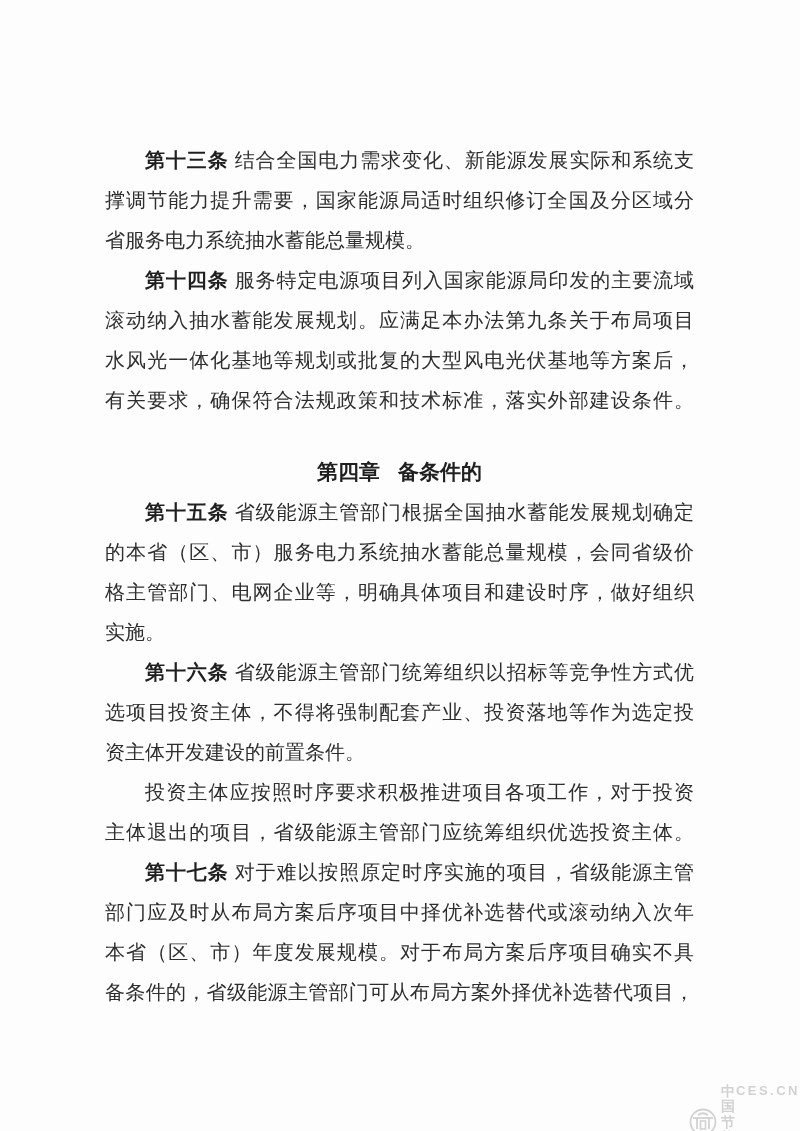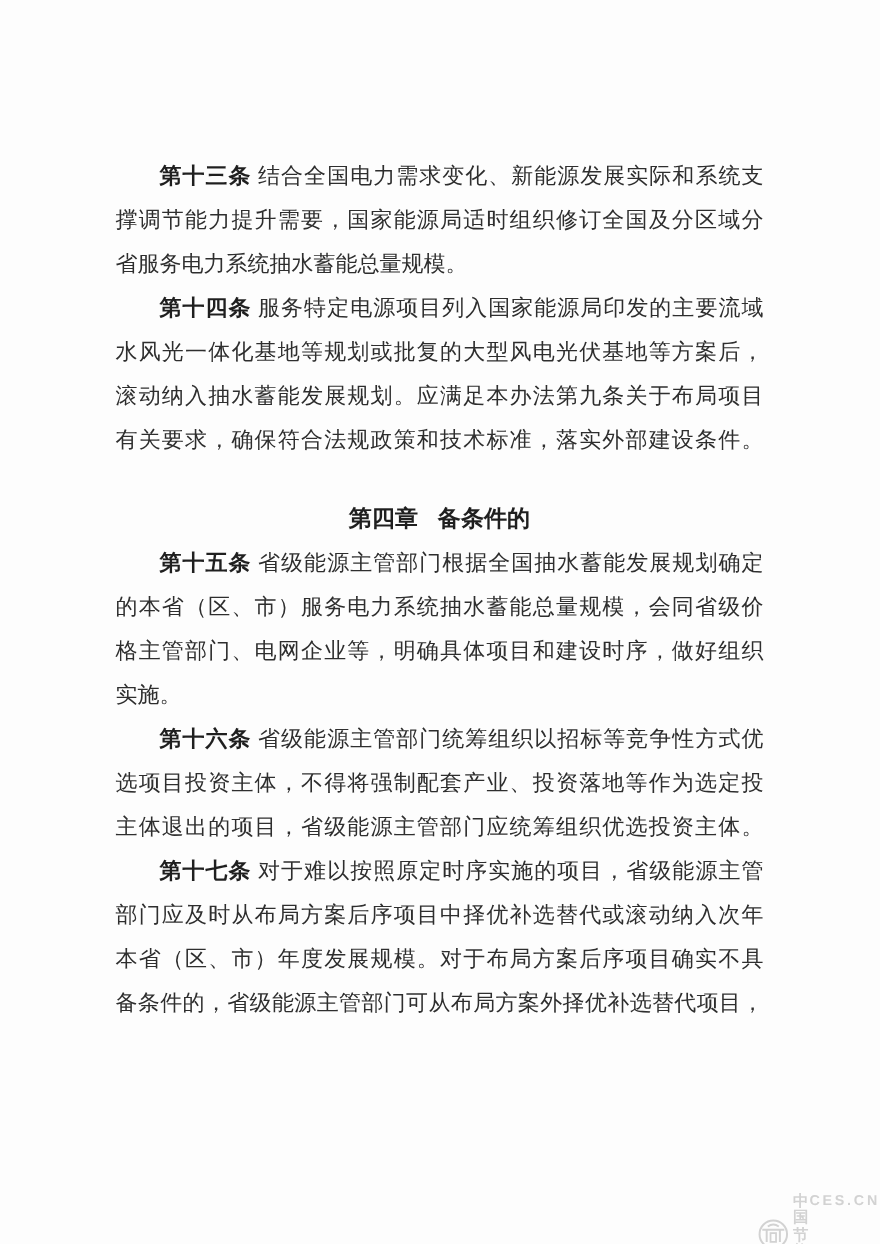--- a/index.html
+++ b/index.html
@@ -72,36 +72,38 @@
 <div class="page">
 
   <div class="doc" id="doc">
       <div class="para">
         <div class="line first"><span class="lead">第十三条</span> 结合全国电力需求变化、新能源发展实际和系统支</div>
         <div class="line">撑调节能力提升需要，国家能源局适时组织修订全国及分区域分</div>
         <div class="line end">省服务电力系统抽水蓄能总量规模。</div>
       </div>
       <div class="para">
         <div class="line first"><span class="lead">第十四条</span> 服务特定电源项目列入国家能源局印发的主要流域</div>
+        <div class="line">滚动纳入抽水蓄能发展规划。应满足本办法第九条关于布局项目</div>
         <div class="line">水风光一体化基地等规划或批复的大型风电光伏基地等方案后，</div>
-        <div class="line">滚动纳入抽水蓄能发展规划。应满足本办法第九条关于布局项目</div>
         <div class="line">有关要求，确保符合法规政策和技术标准，落实外部建设条件。</div>
       </div>
       <div class="chapter"><span>第四章</span><span class="gap"></span><span>备条件的</span></div>
       <div class="para">
         <div class="line first"><span class="lead">第十五条</span> 省级能源主管部门根据全国抽水蓄能发展规划确定</div>
         <div class="line">的本省（区、市）服务电力系统抽水蓄能总量规模，会同省级价</div>
         <div class="line">格主管部门、电网企业等，明确具体项目和建设时序，做好组织</div>
         <div class="line end">实施。</div>
       </div>
       <div class="para">
         <div class="line first"><span class="lead">第十六条</span> 省级能源主管部门统筹组织以招标等竞争性方式优</div>
         <div class="line">选项目投资主体，不得将强制配套产业、投资落地等作为选定投</div>
+        <div class="line end">资主体开发建设的前置条件。</div>
       </div>
       <div class="para">
+        <div class="line first">投资主体应按照时序要求积极推进项目各项工作，对于投资</div>
         <div class="line">主体退出的项目，省级能源主管部门应统筹组织优选投资主体。</div>
       </div>
       <div class="para">
         <div class="line first"><span class="lead">第十七条</span> 对于难以按照原定时序实施的项目，省级能源主管</div>
         <div class="line">部门应及时从布局方案后序项目中择优补选替代或滚动纳入次年</div>
         <div class="line">本省（区、市）年度发展规模。对于布局方案后序项目确实不具</div>
         <div class="line">备条件的，省级能源主管部门可从布局方案外择优补选替代项目，</div>
       </div>
     </div>
 

